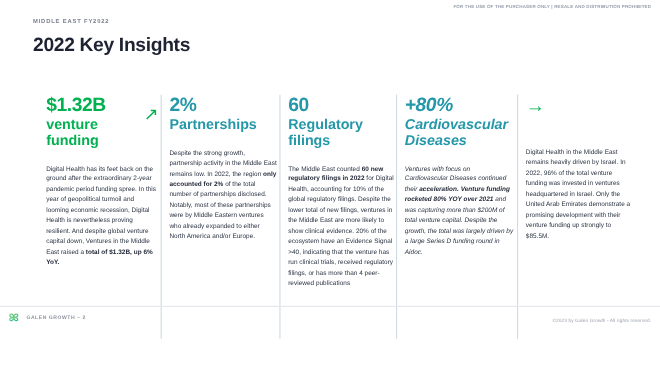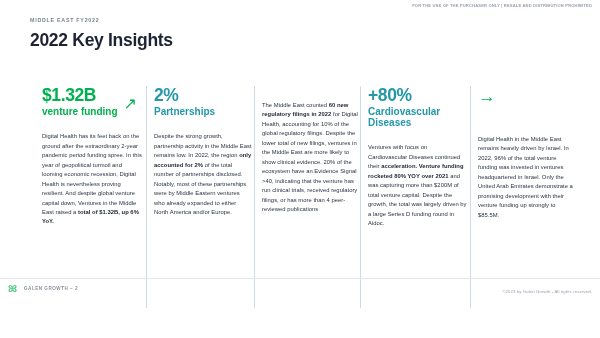--- a/index.html
+++ b/index.html
@@ -63,21 +63,21 @@
   }
 
   .col {
     position: relative;
     padding-right: 10px;
     flex: 0 0 auto;
   }
   .col.c1 { width: 112px; }
   .col.c2 { width: 108px; }
   .col.c3 { width: 106px; }
-  .col.c4 { width: 110px; }
+  .col.c4 { width: 110px; font-style: italic; }
   .col.c5 { width: 109px; }
 
   .col .divider {
     position: absolute;
     left: -8px;
     top: 0;
     width: 0.8px;
     height: 222px;
     background: #cfdbe4;
   }
@@ -92,21 +92,21 @@
     font-size: 17.5px;
     font-weight: 700;
     line-height: 1.05;
     letter-spacing: -0.4px;
     white-space: nowrap;
   }
   .stat-number.green { color: #00b150; }
   .stat-number.teal  { color: #2497a9; }
 
   .stat-label {
-    font-size: 10px;
+    font-size: 13px;
     font-weight: 700;
     margin-top: 2px;
     line-height: 1.1;
   }
   .stat-label.green { color: #00b150; }
   .stat-label.teal  { color: #2497a9; }
 
   .arrow-up {
     display: inline-block;
     margin-left: 3px;
@@ -209,20 +209,26 @@
         <div>
           <div class="stat-number teal">2%</div>
           <div class="stat-label teal">Partnerships</div>
         </div>
       </div>
       <div class="body-text"><span>Despite the strong growth, partnership activity in the Middle East remains low. In 2022, the region </span><b>only accounted for 2%</b><span> of the total number of partnerships disclosed. Notably, most of these partnerships were by Middle Eastern ventures who already expanded to either North America and/or Europe.</span></div>
     </div>
 
     <div class="col c3">
       <span class="divider"></span>
+      <div class="stat-row">
+        <div>
+          <div class="stat-number teal">60</div>
+          <div class="stat-label teal">Regulatory filings</div>
+        </div>
+      </div>
       <div class="body-text"><span>The Middle East counted </span><b>60 new regulatory filings in 2022</b><span> for Digital Health, accounting for 10% of the global regulatory filings. Despite the lower total of new filings, ventures in the Middle East are more likely to show clinical evidence. 20% of the ecosystem have an Evidence Signal &gt;40, indicating that the venture has run clinical trials, received regulatory filings, or has more than 4 peer-reviewed publications</span></div>
     </div>
 
     <div class="col c4">
       <span class="divider"></span>
       <div class="stat-row">
         <div>
           <div class="stat-number teal">+80%</div>
           <div class="stat-label teal">Cardiovascular Diseases</div>
         </div>

